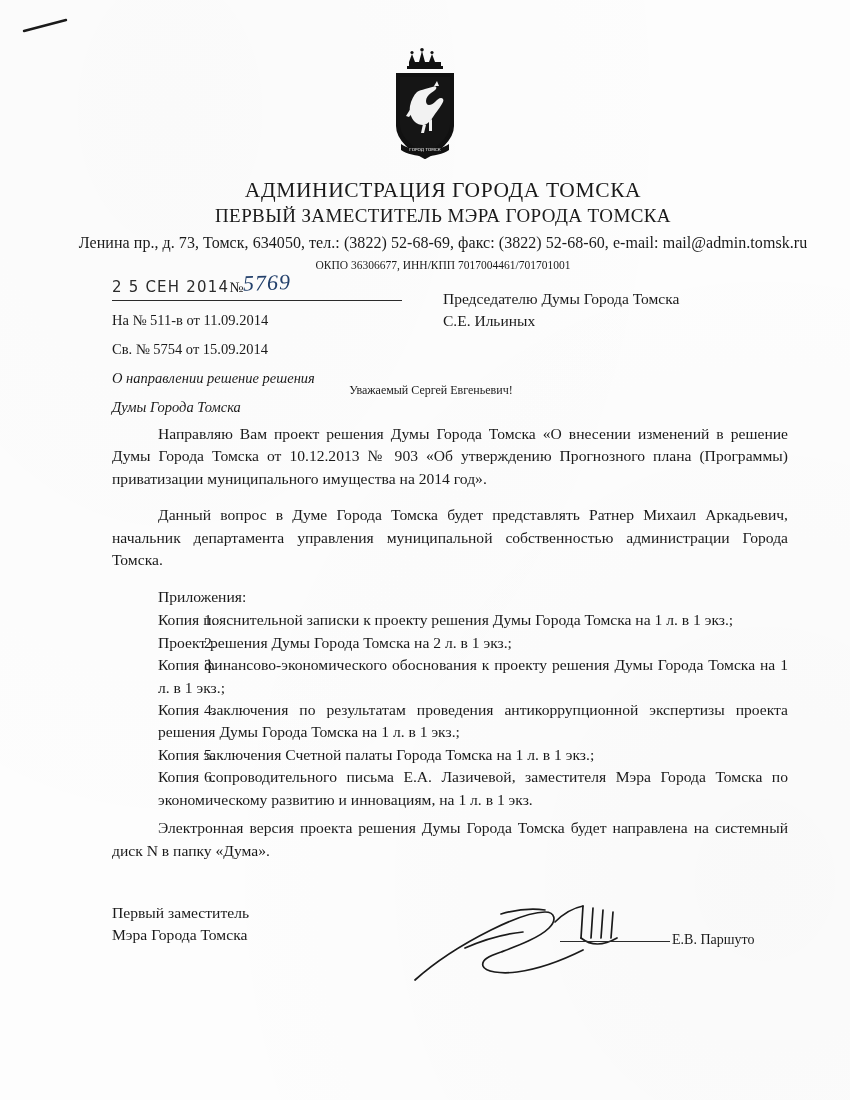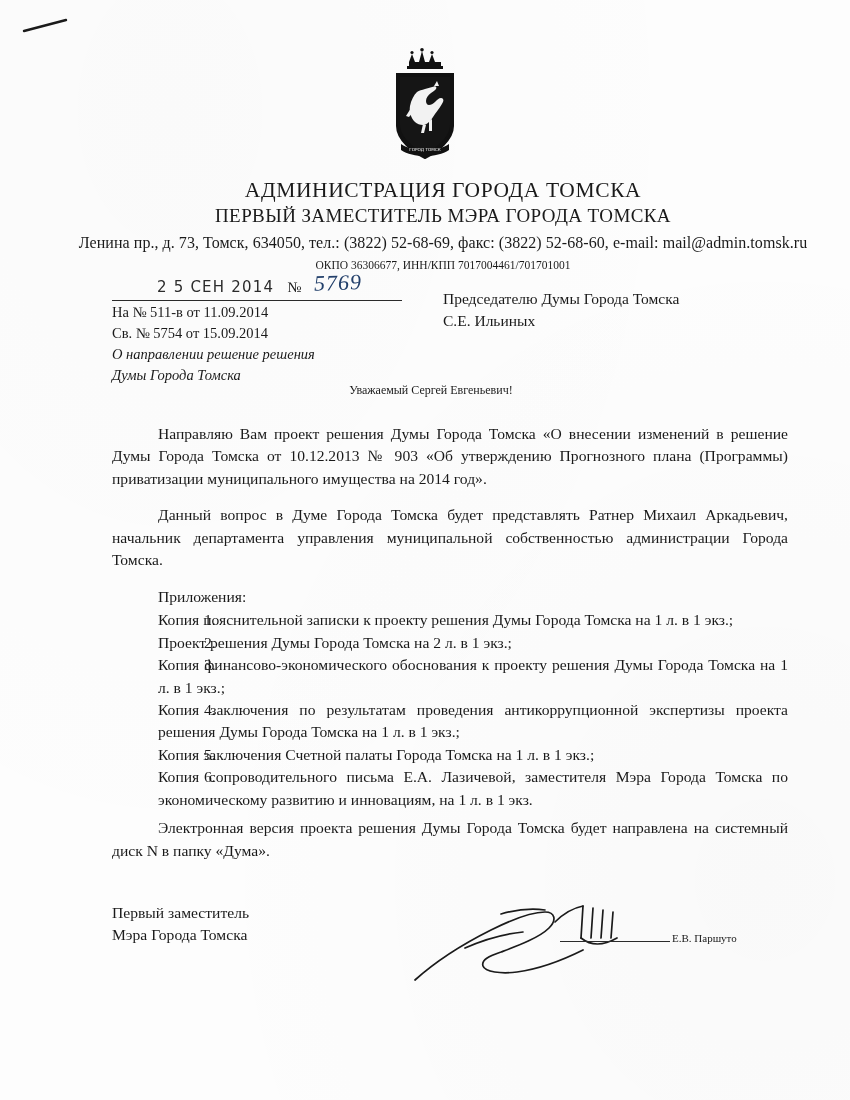--- a/index.html
+++ b/index.html
@@ -82,23 +82,22 @@
     position: absolute;
     left: 112px;
     top: 272px;
     width: 310px;
     font-size: 14.5px;
     line-height: 1.32;
   }
   .stamp-row {
     display: flex;
     align-items: flex-end;
-    gap: 13px;
+    gap: 0;
     height: 26px;
-    margin-left: 45px;
   }
   .date-stamp {
     font-family: "DejaVu Sans", sans-serif;
     font-size: 15px;
     letter-spacing: 1.2px;
     color: #2b2b2b;
     transform: scaleY(1.05);
   }
   .no-label {
     font-size: 14.5px;
@@ -111,21 +110,21 @@
     letter-spacing: 1px;
     color: #23406b;
     transform: rotate(-2deg);
     padding-bottom: 1px;
   }
   .stamp-underline {
     border-bottom: 1px solid #2b2b2b;
     width: 290px;
     margin-top: 2px;
   }
-  .ref-line { margin-top: 2px; }
+  .ref-line { margin-top: 10px; }
   .ref-italic { font-style: italic; }
 
   
   .addressee {
     position: absolute;
     left: 443px;
     top: 288px;
     font-size: 15.5px;
     line-height: 1.42;
   }
@@ -177,21 +176,21 @@
     position: absolute;
     left: 112px;
     top: 902px;
     font-size: 15.6px;
     line-height: 1.42;
   }
   .sign-name {
     position: absolute;
     left: 672px;
     top: 932px;
-    font-size: 11px;
+    font-size: 14px;
   }
   .sign-rule {
     position: absolute;
     left: 560px;
     top: 941px;
     width: 110px;
     border-top: 1px solid #2b2b2b;
   }
   .signature {
     position: absolute;

